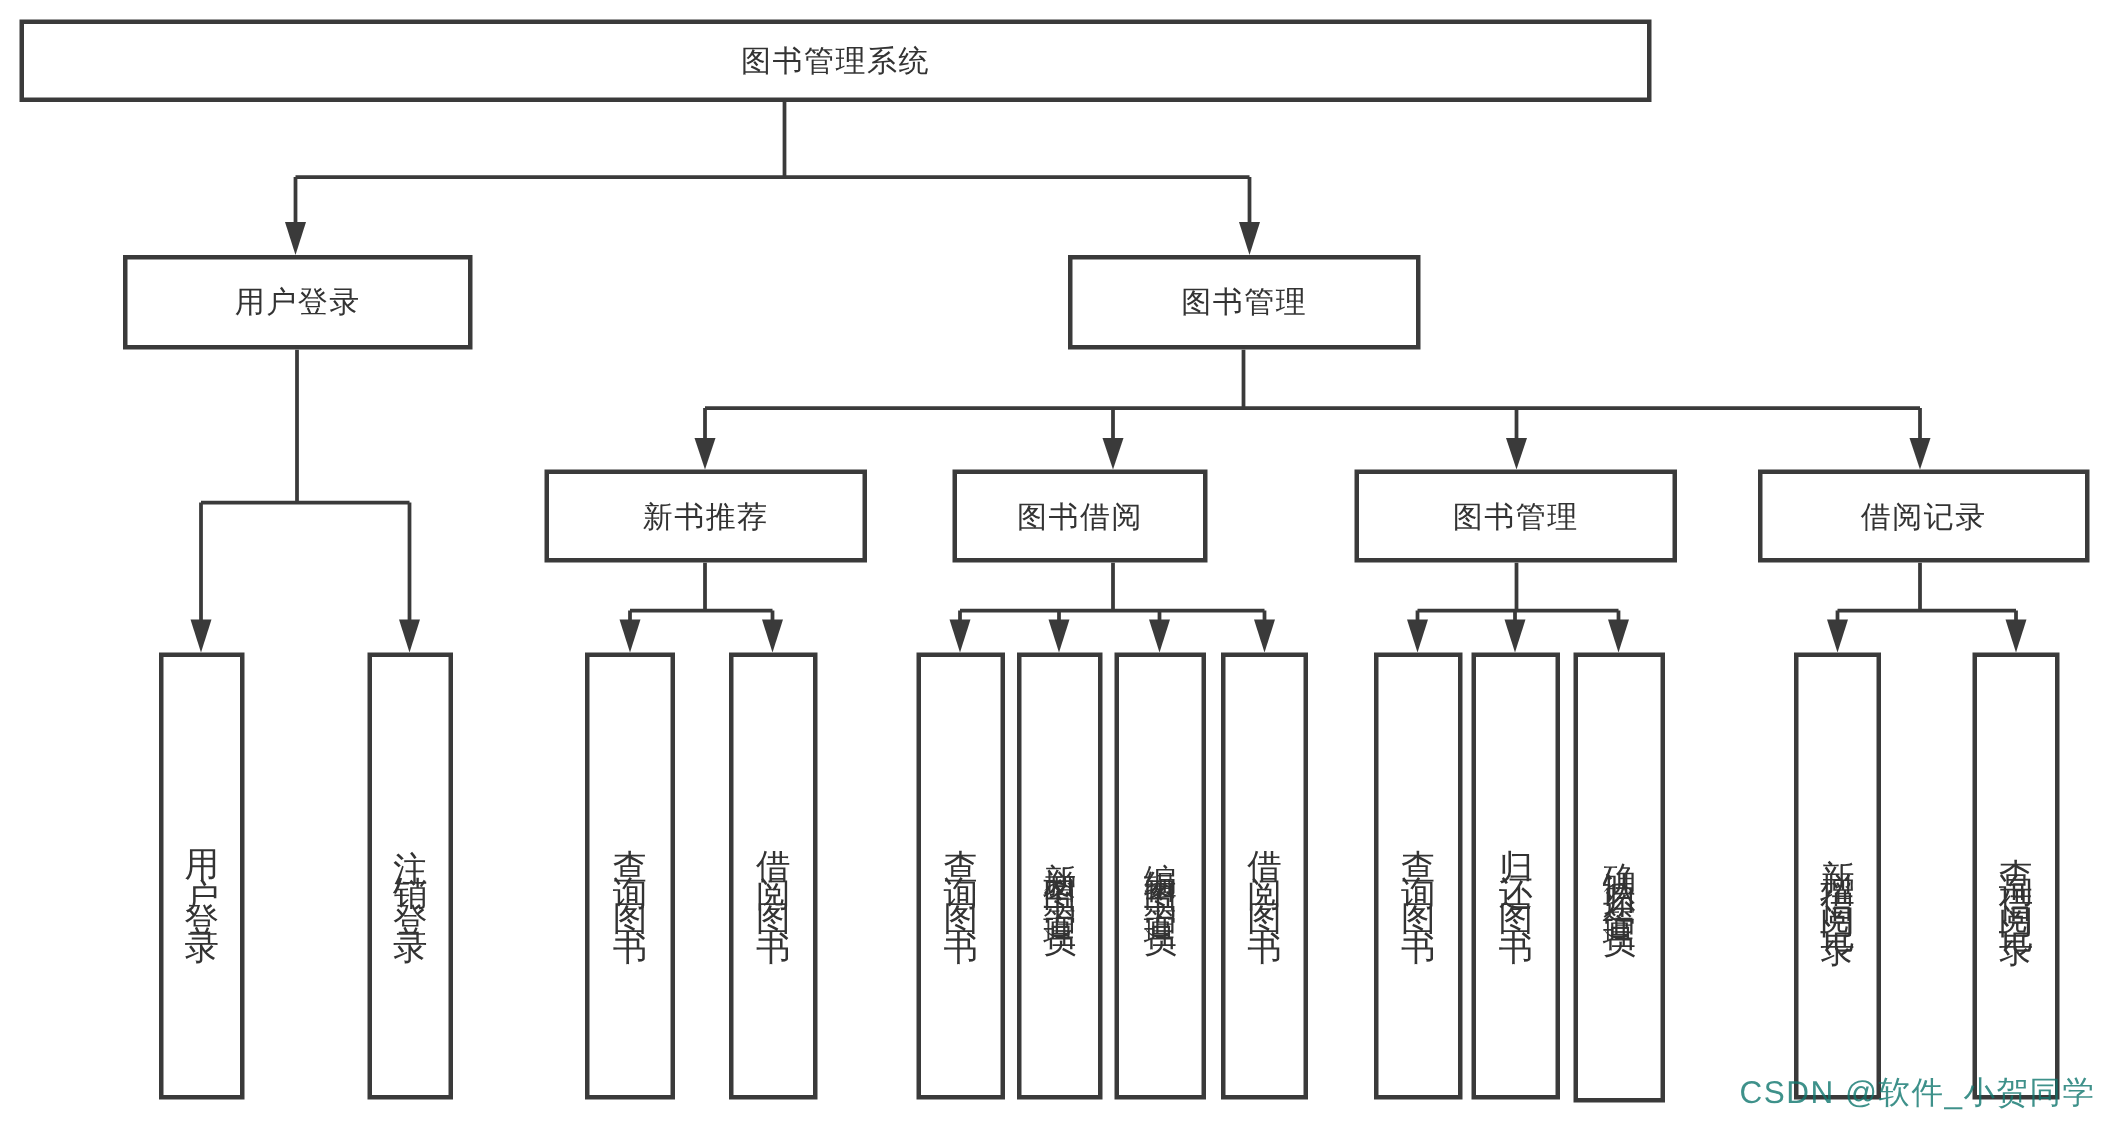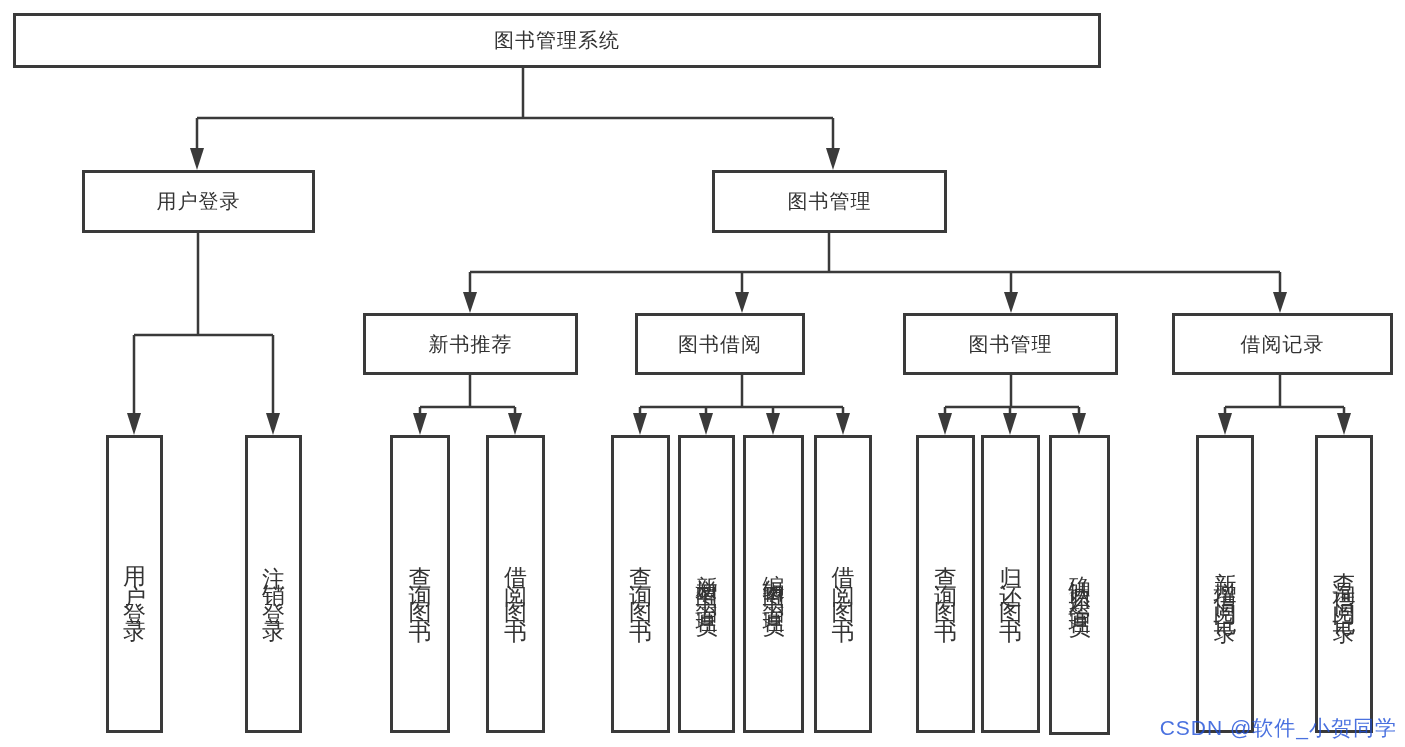--- a/index.html
+++ b/index.html
@@ -17,21 +17,21 @@
   .root{border-width:3px;}
   .vbox span{
     writing-mode:vertical-rl;text-orientation:mixed;
     font-size:23px;line-height:1;white-space:nowrap;
   }
   .vbox.s span{letter-spacing:18px;}
   .vbox.m span{letter-spacing:10px;}
   .vbox.l span{letter-spacing:6px;font-size:22px;}
   .watermark{
     position:absolute;right:8px;bottom:5px;z-index:3;
-    font-size:21px;color:#1d4ed8;opacity:.8;letter-spacing:1px;
+    font-size:21px;color:#0f766e;opacity:.8;letter-spacing:1px;
   }
 </style>
 </head>
 <body>
 
 <div class="canvas">
 
   <svg width="1405" height="747" viewBox="0 0 1405 747">
     <g stroke="#3a3a3a" stroke-width="2.5" fill="none">
 

